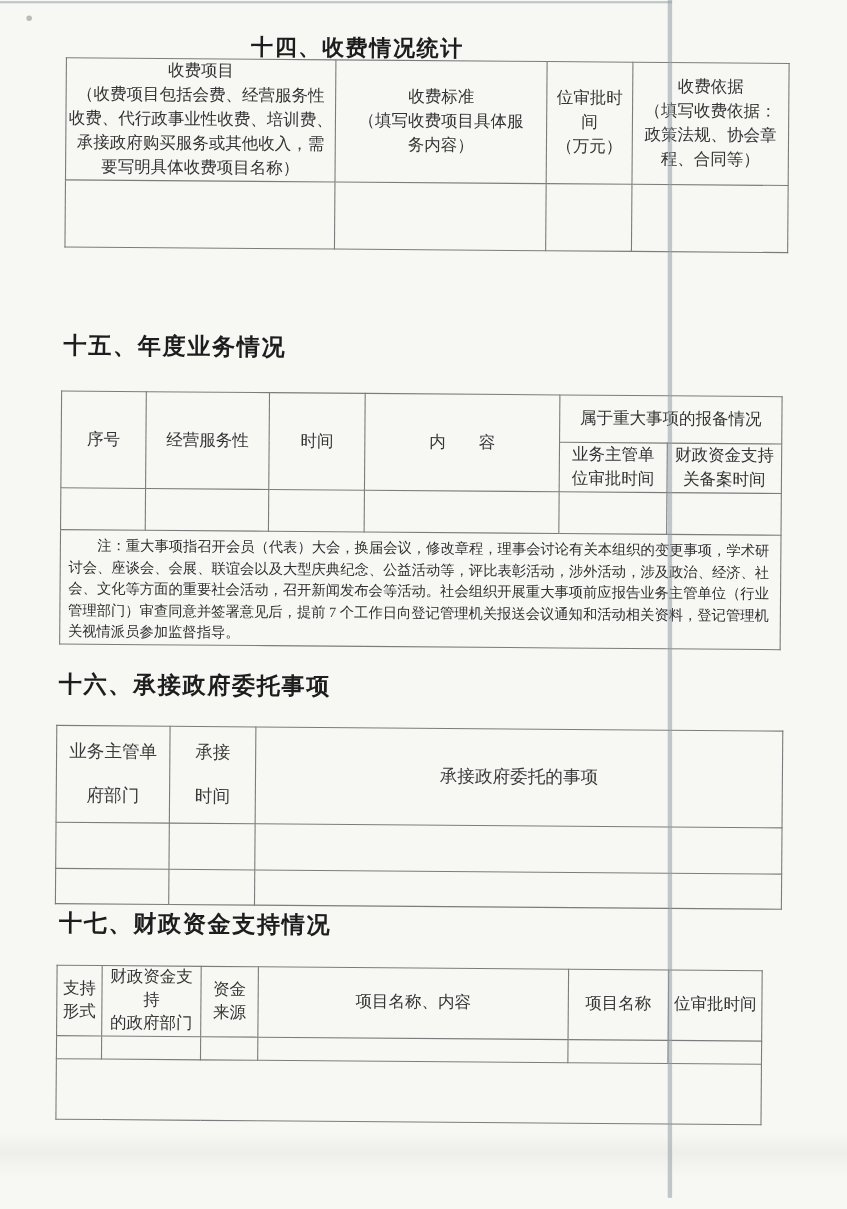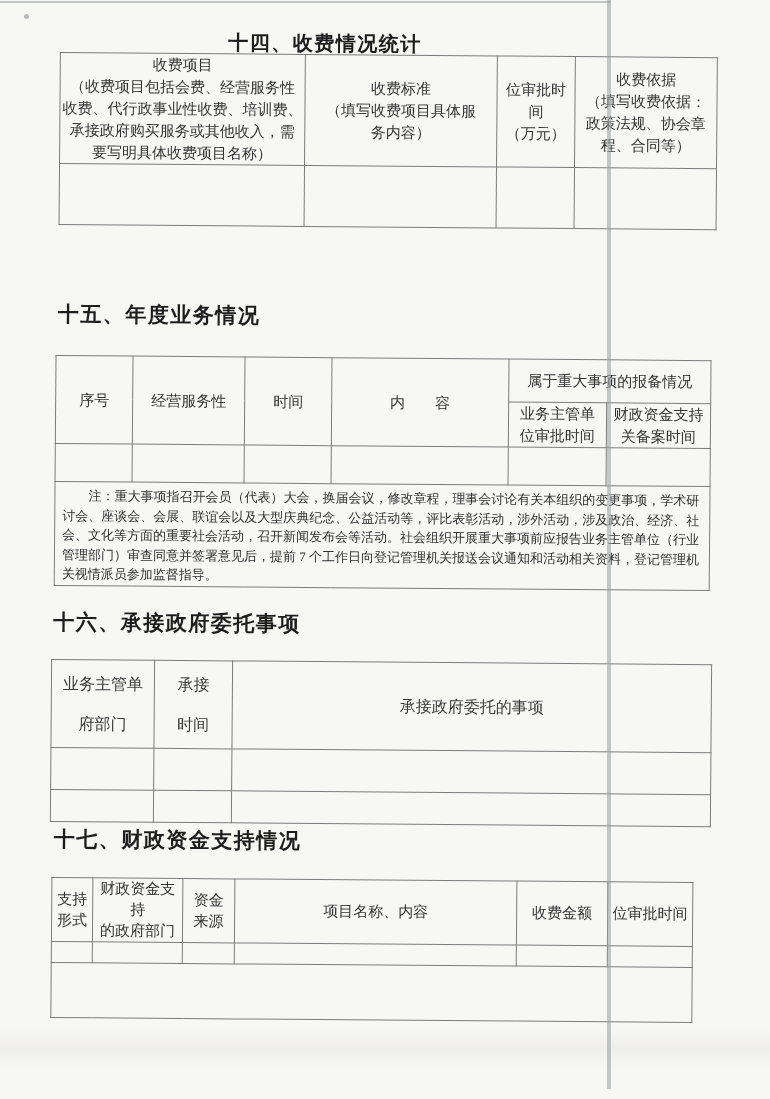--- a/index.html
+++ b/index.html
@@ -168,21 +168,21 @@
       </colgroup>
     <tbody>
         <tr style="height:44px">
       <th>支持
 形式</th>
       <th>财政资金支持
 的政府部门</th>
       <th>资金
 来源</th>
       <th>项目名称、内容</th>
-      <th>收费金额</th>
+      <th>项目名称</th>
       <th>位审批时间</th>
     </tr>
     <tr style="height:21px">
       <td></td>
       <td></td>
       <td></td>
       <td></td>
       <td></td>
       <td></td>
     </tr>

